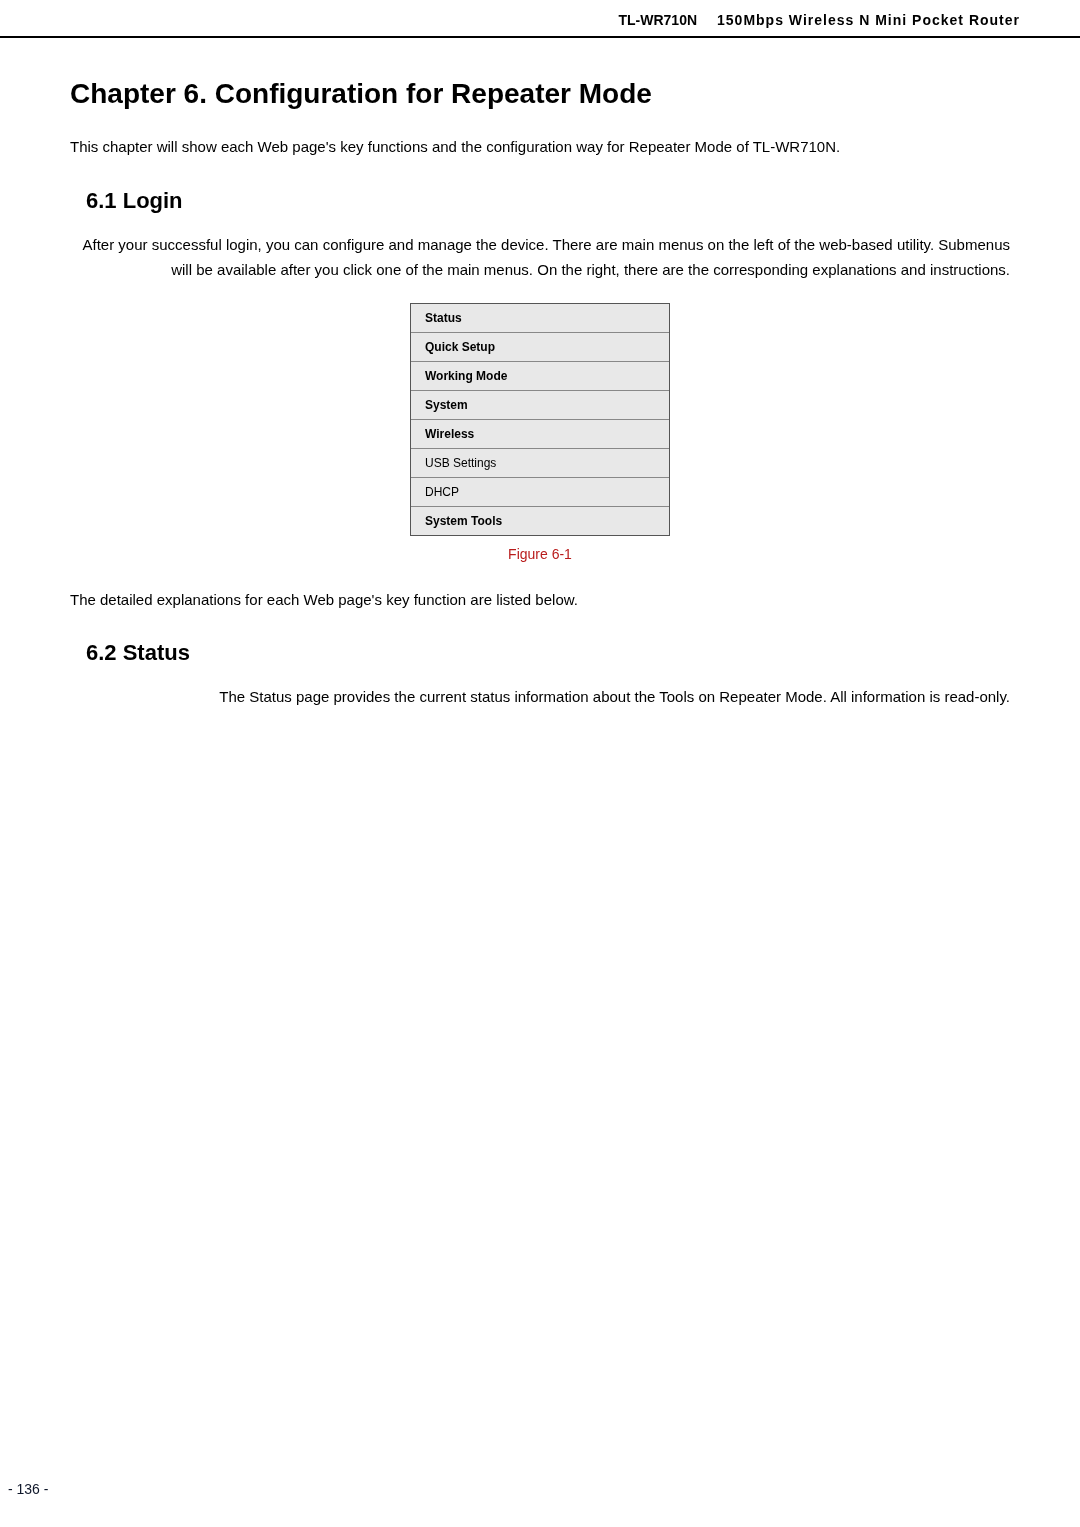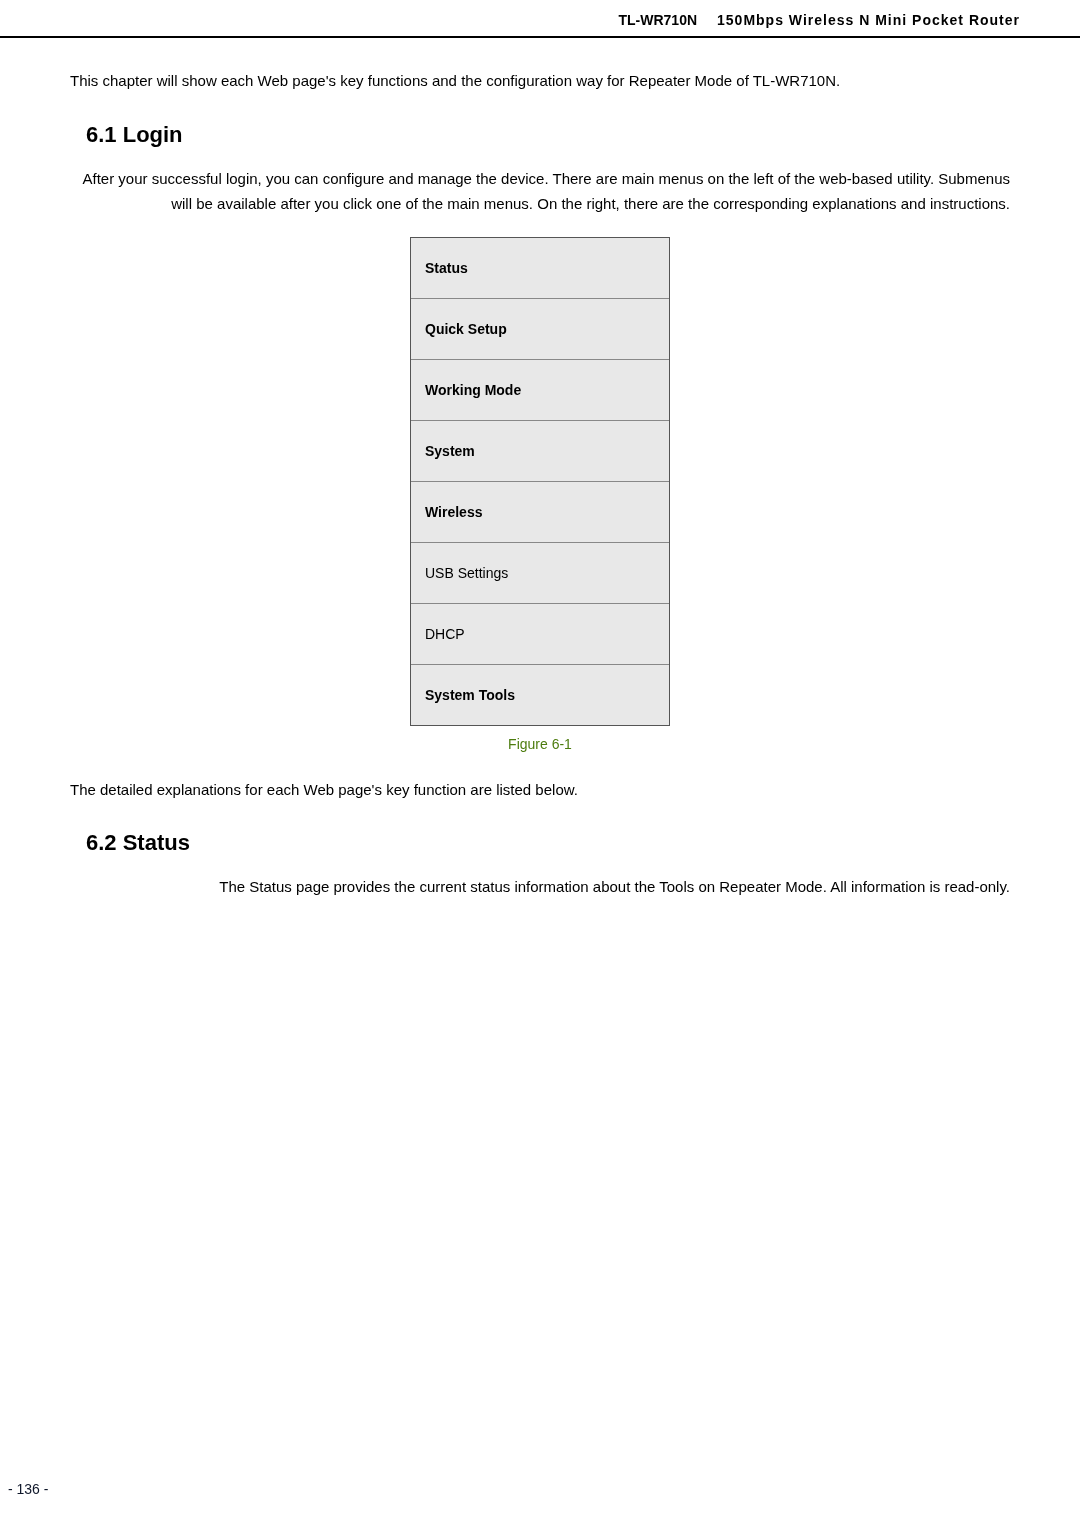--- a/index.html
+++ b/index.html
@@ -86,39 +86,39 @@
     }
 
     .menu-box {
       background: #ffffff;
       border: 1px solid #555;
       width: 260px;
       overflow: hidden;
     }
 
     .menu-item {
-      padding: 22px 14px;
-      font-size: 14px;
+      padding: 7px 14px;
+      font-size: 12px;
       border-bottom: 1px solid #888;
       background: #e8e8e8;
       color: #000;
     }
 
     .menu-item:last-child {
       border-bottom: none;
     }
 
     .menu-item.bold-item {
       font-weight: bold;
     }
 
     .figure-caption {
       font-size: 14px;
       margin-top: 10px;
-      color: #4d7c0f;
+      color: #b91c1c;
       text-align: center;
     }
 
     .after-figure-text {
       font-size: 15px;
       line-height: 1.7;
       margin-top: 25px;
       margin-bottom: 28px;
     }
 
@@ -137,20 +137,21 @@
 
 <div class="page-container">
 
   <div class="header-bar">
     <span class="header-model">TL-WR710N</span>
     <span class="header-title">150Mbps  Wireless  N  Mini  Pocket  Router</span>
   </div>
 
   <div class="content-area">
 
+    <h1 class="chapter-title">Chapter 6.  Configuration for Repeater Mode</h1>
 
     <p class="intro-paragraph">This chapter will show each Web page's key functions and the configuration way for Repeater Mode of TL-WR710N.</p>
 
     <h2 class="section-title">6.1  Login</h2>
 
     <p class="section-paragraph">After your successful login, you can configure and manage the device. There are main menus on the left of the web-based utility. Submenus will be available after you click one of the main menus. On the right, there are the corresponding explanations and instructions.</p>
 
     <div class="menu-figure-container">
       <div class="menu-box">
 

